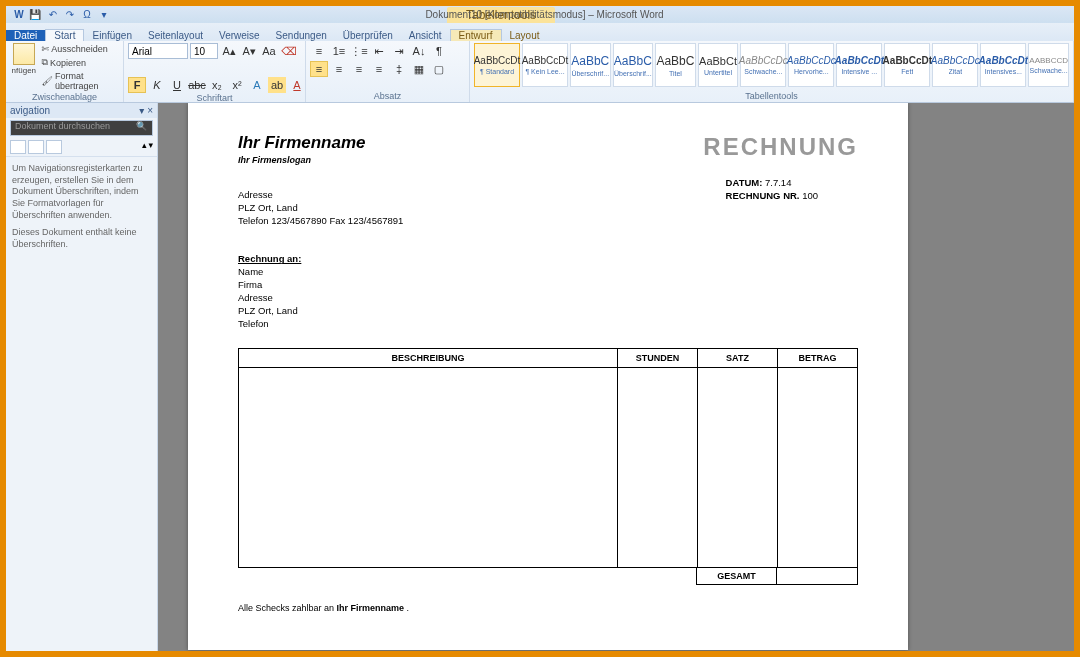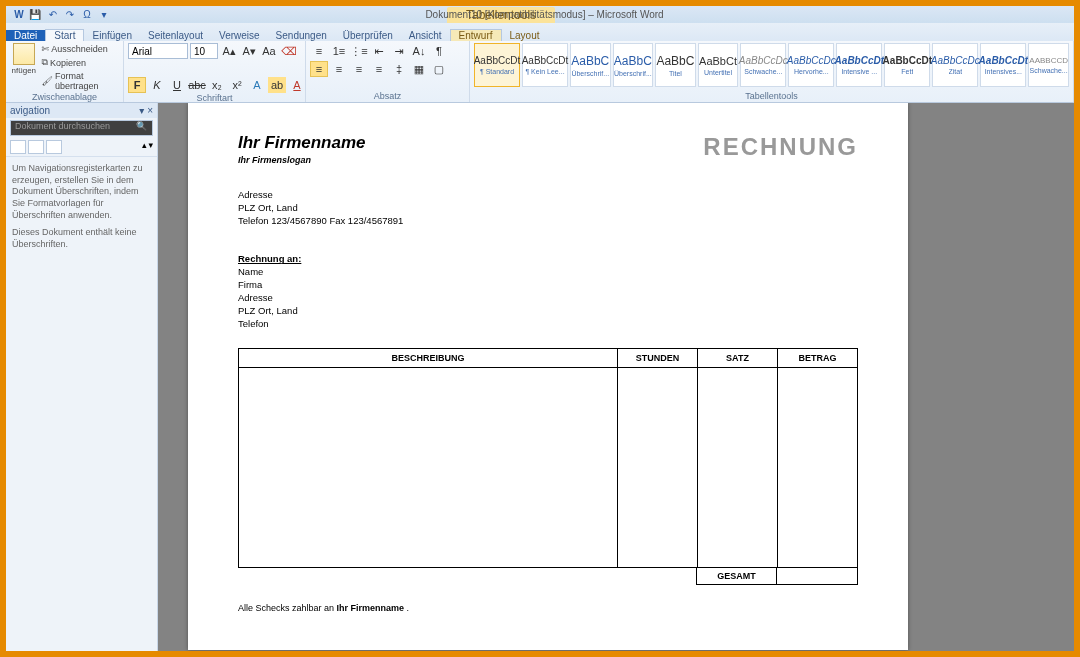--- a/index.html
+++ b/index.html
@@ -276,20 +276,24 @@
             <div class="slogan">Ihr Firmenslogan</div>
           </div>
           <div class="rechnung">RECHNUNG</div>
         </div>
         <div class="row2">
           <div class="addr">
             <div>Adresse</div>
             <div>PLZ Ort, Land</div>
             <div>Telefon 123/4567890    Fax 123/4567891</div>
           </div>
+          <div class="meta" style="margin-right:40px">
+            <div><b>DATUM:</b> <span>7.7.14</span></div>
+            <div><b>RECHNUNG  NR.</b> <span>100</span></div>
+          </div>
         </div>
         <div class="billto">
           <div>
             <div class="h">Rechnung an:</div>
             <div>Name</div>
             <div>Firma</div>
             <div>Adresse</div>
             <div>PLZ Ort, Land</div>
             <div>Telefon</div>
           </div>

